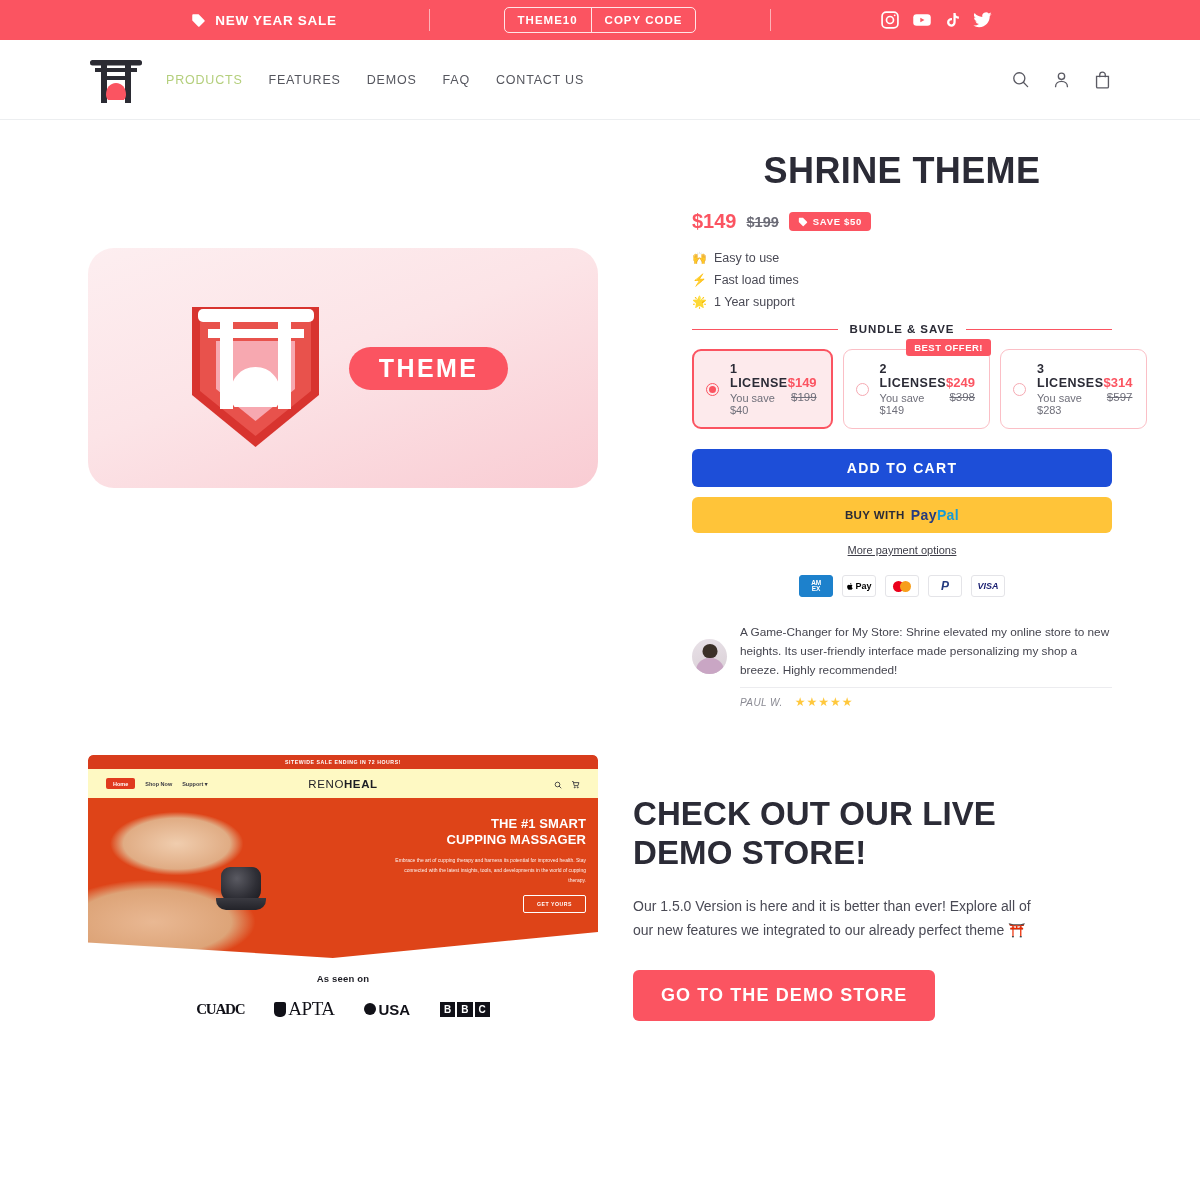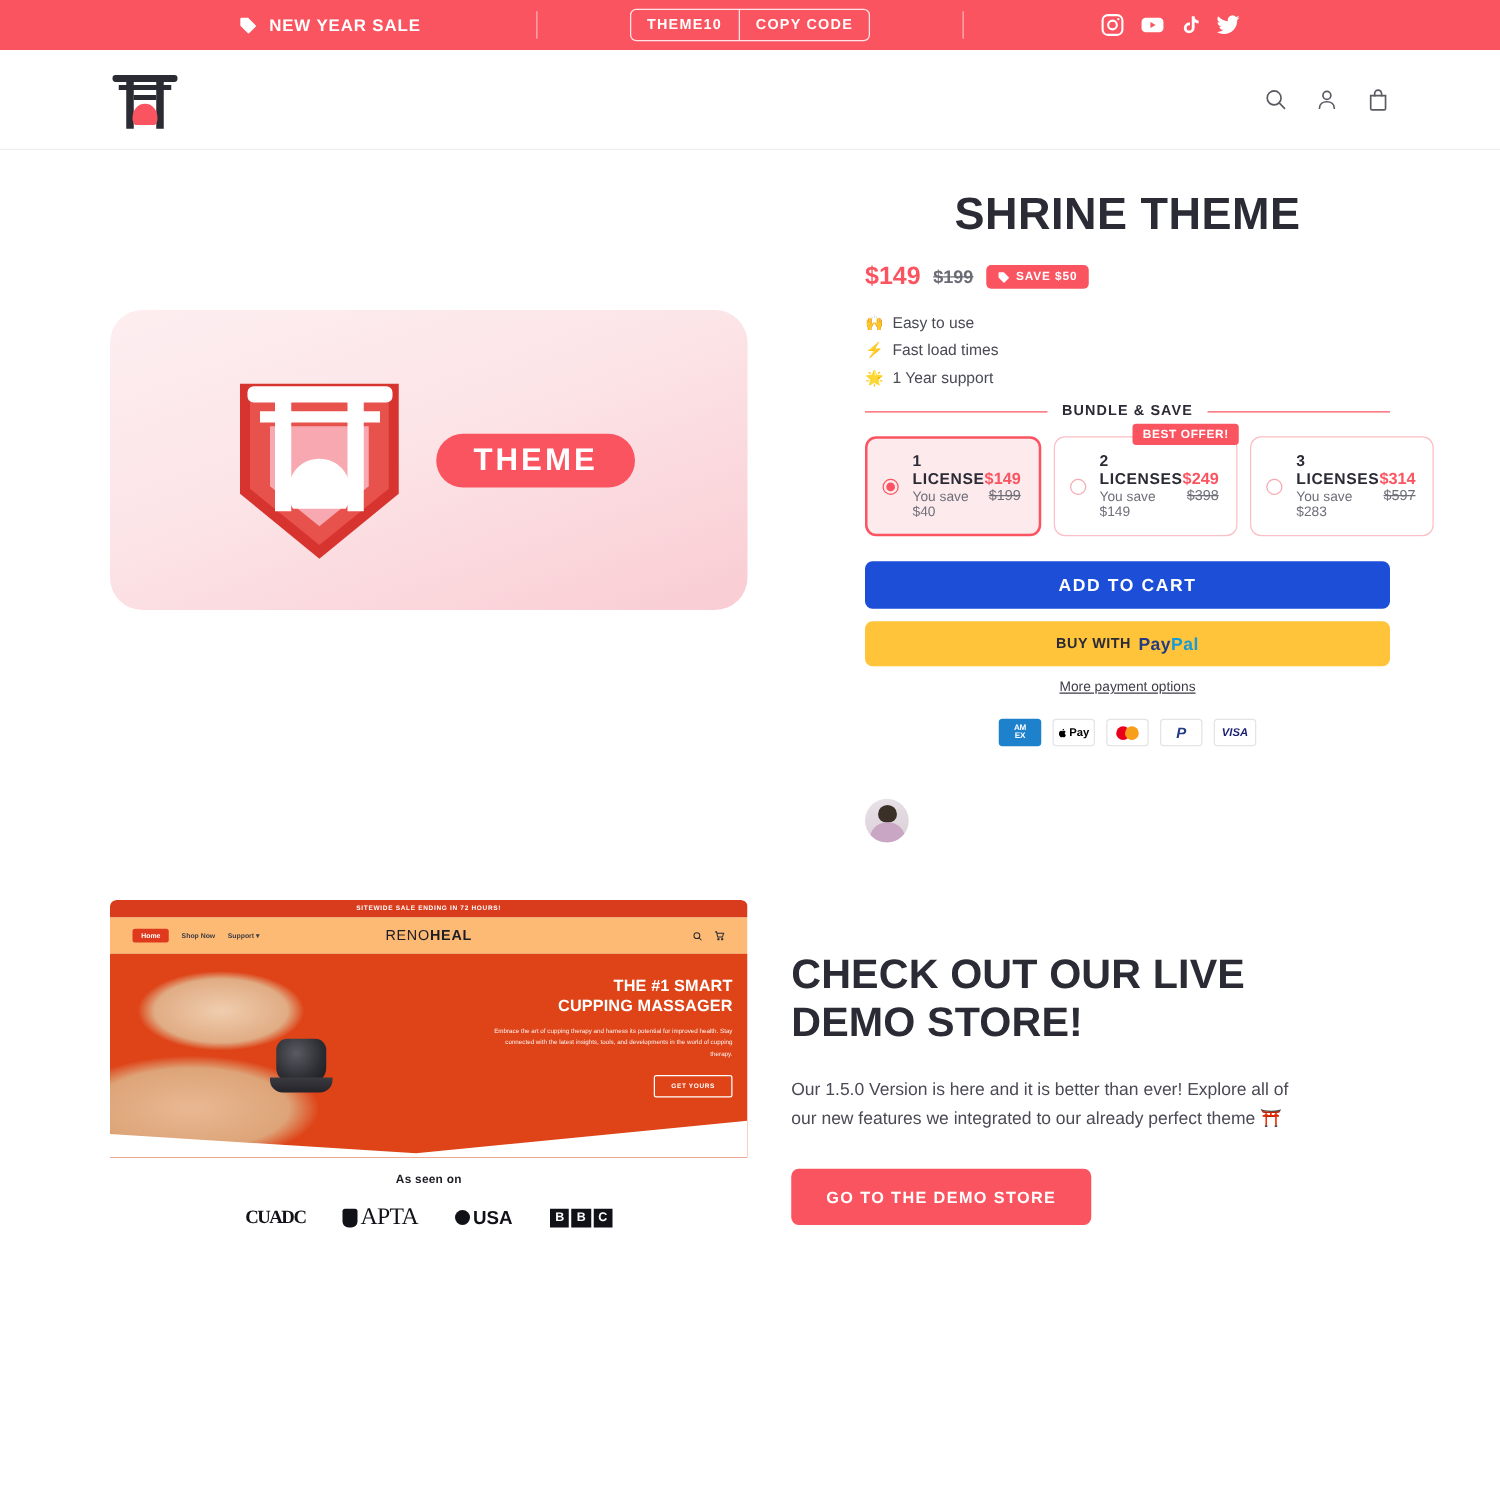--- a/index.html
+++ b/index.html
@@ -220,21 +220,21 @@
     width: 510px; background: #fff;
     border-radius: 5px; overflow: hidden;
   }
   .ds-bar {
     height: 14px; background: #D83C1C; color: #fff;
     font-size: 5.2px; font-weight: bold; letter-spacing: .55px;
     display: flex; align-items: center; justify-content: center;
     border-radius: 5px 5px 0 0;
   }
   .ds-nav {
-    height: 29px; background: #fdba74; display: flex; align-items: center;
+    height: 29px; background: #fef9c3; display: flex; align-items: center;
     padding: 0 18px; position: relative;
   }
   .ds-nav-left { display: flex; align-items: center; gap: 10px; }
   .ds-pill {
     background: #E03A1E; color: #fff; font-size: 5.5px; font-weight: bold;
     padding: 2.5px 7px; border-radius: 2px;
   }
   .ds-link { font-size: 5.5px; color: #3c3c44; font-weight: 600; }
   .ds-brand {
     position: absolute; left: 50%; transform: translateX(-50%);
@@ -302,21 +302,21 @@
   .demo-title {
     font-size: 33px; font-weight: 800; line-height: 1.18;
     color: #2b2b36; letter-spacing: .1px;
   }
   .demo-desc {
     margin-top: 22px; font-size: 14px; line-height: 1.68; color: #4a4a55; max-width: 415px;
   }
   .demo-btn {
     margin-top: 28px; background: #FB5461; color: #fff; border: none;
     border-radius: 6px; padding: 15px 28px;
-    font-size: 13px; font-weight: bold; letter-spacing: 1.1px;
+    font-size: 18px; font-weight: bold; letter-spacing: 1.1px;
     font-family: inherit; cursor: pointer;
   }
 </style>
 </head>
 <body>
 
 <div class="announce">
   <div class="announce-inner">
     <div class="ann-sale">
       <span class="tag-icon">
@@ -366,20 +366,27 @@
   <div class="logo">
     <svg width="56" height="52" viewBox="0 0 56 52">
       <rect x="2" y="6" width="52" height="5.5" rx="2.5" fill="#2b2b33"></rect>
       <rect x="7" y="14" width="42" height="4" fill="#2b2b33"></rect>
       <rect x="13" y="11" width="6" height="38" fill="#2b2b33"></rect>
       <rect x="37" y="11" width="6" height="38" fill="#2b2b33"></rect>
       <rect x="19" y="22" width="18" height="4" fill="#2b2b33"></rect>
       <path d="M28 29c6 0 10 5 10 11.5 0 2.4-.9 4.5-2.2 5.5H20.2c-1.3-1-2.2-3.1-2.2-5.5C18 34 22 29 28 29z" fill="#FB5461"></path>
     </svg>
   </div>
+  <nav class="nav">
+    <a class="active" href="#">PRODUCTS</a>
+    <a href="#">FEATURES</a>
+    <a href="#">DEMOS</a>
+    <a href="#">FAQ</a>
+    <a href="#">CONTACT US</a>
+  </nav>
   <div class="header-icons">
     <span>
       <svg width="19" height="19" viewBox="0 0 24 24" fill="none" stroke="#5a5a63" stroke-width="1.7">
         <circle cx="10.5" cy="10.5" r="7"></circle>
           <line x1="15.6" y1="15.6" x2="21" y2="21" stroke-linecap="round"></line>
       </svg>
     </span>
     <span>
       <svg width="19" height="19" viewBox="0 0 24 24" fill="none" stroke="#5a5a63" stroke-width="1.7">
         <circle cx="12" cy="8" r="4"></circle>
@@ -520,20 +527,27 @@
       <span class="pay-ic">
         <span class="pay-pp">P</span>
       </span>
       <span class="pay-ic">
         <span class="pay-visa">VISA</span>
       </span>
     </div>
 
     <div class="testimonial">
       <span class="avatar"></span>
+      <div class="tst-body">
+        <div class="tst-text">A Game-Changer for My Store: Shrine elevated my online store to new heights. Its user-friendly interface made personalizing my shop a breeze. Highly recommended!</div>
+        <div class="tst-foot">
+          <span class="tst-name">PAUL W.</span>
+          <span class="stars">★★★★★</span>
+        </div>
+      </div>
     </div>
   </div>
 </div>
 
 <div class="demo">
 
   <div class="demo-shot">
     <div class="ds-bar">SITEWIDE SALE ENDING IN 72 HOURS!</div>
     <div class="ds-nav">
       <span class="ds-nav-left">

